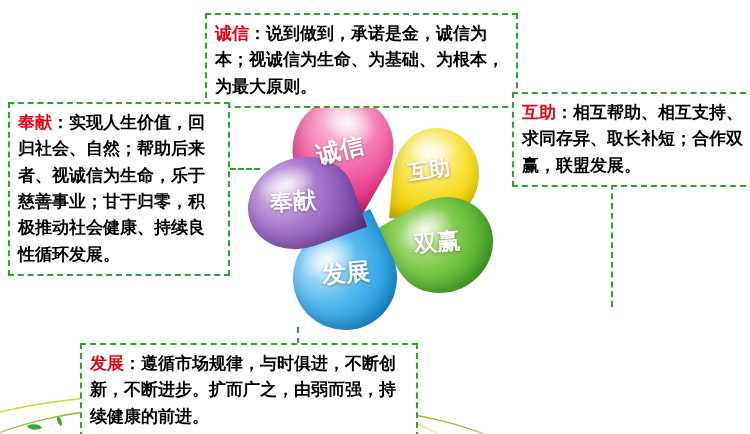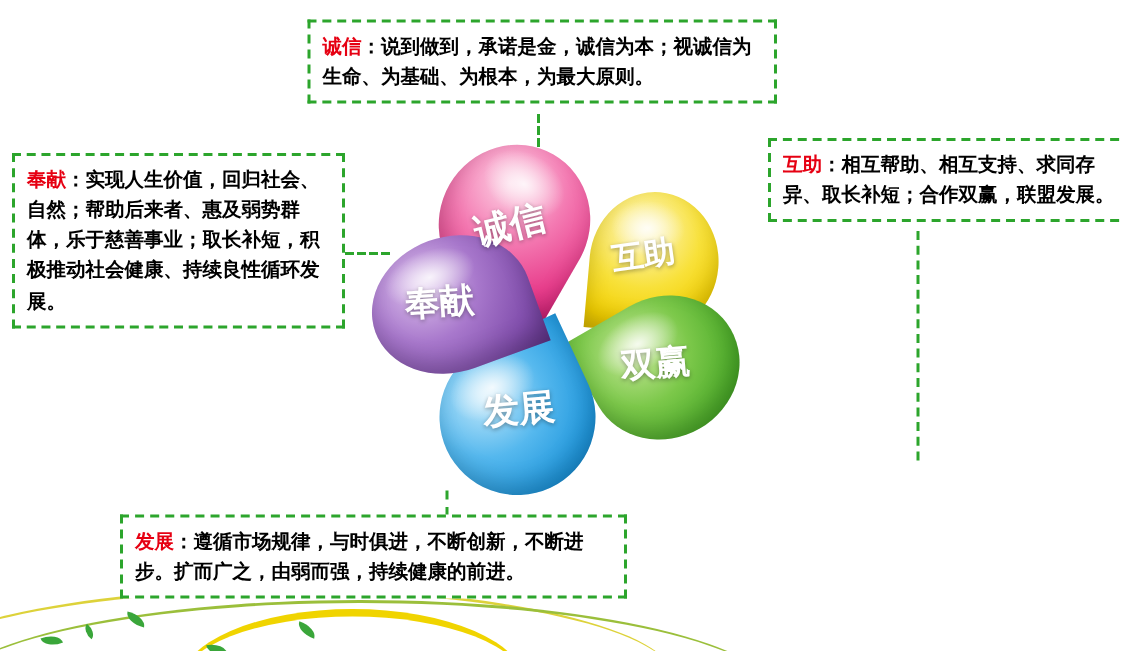--- a/index.html
+++ b/index.html
@@ -4,21 +4,21 @@
 <style>
   html,body{margin:0;padding:0;background:#fff;}
   .stage{
     position:relative;width:750px;height:434px;background:#ffffff;overflow:hidden;
     font-family:"Liberation Sans","DejaVu Sans",sans-serif;
   }
   
   .note{
     position:absolute;box-sizing:border-box;
     border:2px dashed #2ca52c;background:#fff;
-    padding:6px 8px;font-size:13px;font-weight:bold;line-height:1.55;color:#000;
+    padding:6px 8px;font-size:17px;font-weight:bold;line-height:1.55;color:#000;
     z-index:20;
   }
   .note .kw{color:#e60012;}
   .note-chengxin{left:205px;top:13px;width:313px;}
   .note-huzhu{left:512px;top:92px;width:244px;}
   .note-fengxian{left:8px;top:102px;width:222px;}
   .note-shuangying{left:466px;top:307px;width:278px;}
   .note-fazhan{left:80px;top:343px;width:338px;}
   
   .conn{position:absolute;z-index:5;}
@@ -114,21 +114,21 @@
 
   <div class="note note-chengxin">
     <span class="kw">诚信</span><span>：说到做到，承诺是金，诚信为本；视诚信为生命、为基础、为根本，为最大原则。</span>
   </div>
 
   <div class="note note-huzhu">
     <span class="kw">互助</span><span>：相互帮助、相互支持、求同存异、取长补短；合作双赢，联盟发展。</span>
   </div>
 
   <div class="note note-fengxian">
-    <span class="kw">奉献</span><span>：实现人生价值，回归社会、自然；帮助后来者、惠及弱势群体，乐于慈善事业；取长补短，积极推动社会健康、持续良性循环发展。</span>
+    <span class="kw">奉献</span><span>：实现人生价值，回归社会、自然；帮助后来者、视诚信为生命，乐于慈善事业；甘于归零，积极推动社会健康、持续良性循环发展。</span>
   </div>
 
 
   <div class="note note-fazhan">
     <span class="kw">发展</span><span>：遵循市场规律，与时俱进，不断创新，不断进步。扩而广之，由弱而强，持续健康的前进。</span>
   </div>
 
   <div class="arc arc-yellow-thin"></div>
   <div class="arc arc-green-thin"></div>
   <div class="arc arc-yellow-thick"></div>

